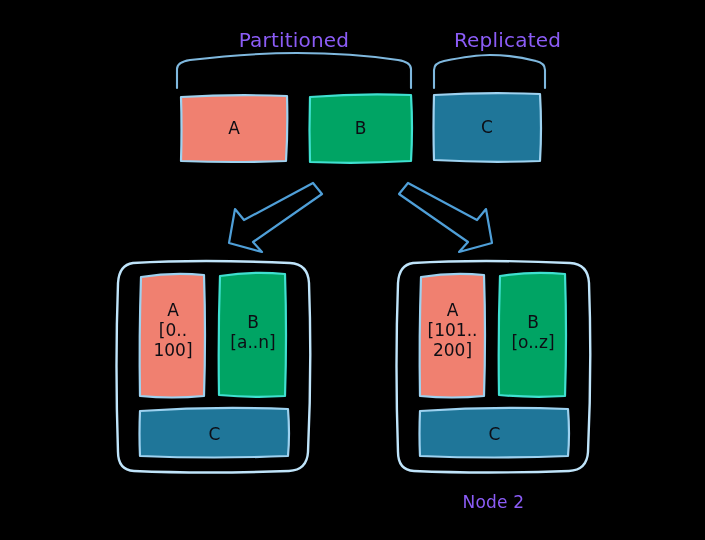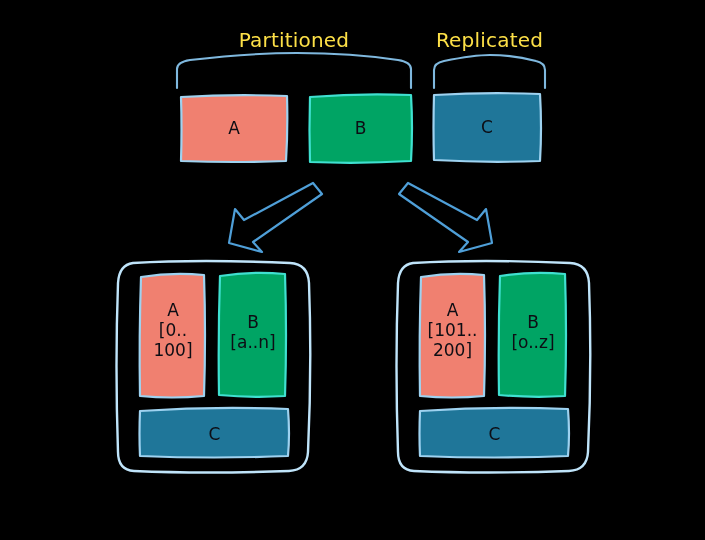--- a/index.html
+++ b/index.html
@@ -22,21 +22,21 @@
   }
   .svg-layer {
     position: absolute;
     left: 0; top: 0;
     width: 705px;
     height: 540px;
     pointer-events: none;
   }
   .lbl {
     position: absolute;
-    color: #fde047;
+    color: #8b5cf6;
     font-size: 19px;
     letter-spacing: 0.2px;
     white-space: nowrap;
     text-align: center;
   }
   .boxlabel {
     position: absolute;
     color: #0d0d14;
     font-size: 17px;
     line-height: 1.18;
@@ -103,34 +103,35 @@
     </g>
     <g>
       <path d="M500,276 Q498,335 499,395 Q532,398 565,396 Q567,335 565,274 Q532,271 500,276 Z" fill="#00A464" stroke="#3FE0D0" stroke-width="2.2" stroke-linejoin="round"></path>
     </g>
     <g>
       <path d="M420,411 Q419,434 420,456 Q494,459 568,456 Q570,434 568,409 Q494,406 420,411 Z" fill="#1F7699" stroke="#9ED2F0" stroke-width="2.2" stroke-linejoin="round"></path>
     </g>
   </svg>
 
   <div class="lbl grp-label" style="left:177px; top:28px; width:234px;">Partitioned</div>
-  <div class="lbl grp-label" style="left:434px; top:28px; width:111px;">Replicated</div>
+  <div class="lbl grp-label" style="left:452px; top:28px; width:111px;">Replicated</div>
 
   <div class="boxlabel" style="left:181px; top:118px; width:106px;">A</div>
   <div class="boxlabel" style="left:310px; top:118px; width:101px;">B</div>
   <div class="boxlabel" style="left:434px; top:117px; width:106px;">C</div>
 
   <div class="boxlabel" style="left:141px; top:300px; width:64px;">A
 [0..
 100]</div>
   <div class="boxlabel" style="left:220px; top:312px; width:66px;">B
 [a..n]</div>
   <div class="boxlabel" style="left:140px; top:424px; width:149px;">C</div>
 
   <div class="boxlabel" style="left:417px; top:300px; width:71px;">A
 [101..
 200]</div>
   <div class="boxlabel" style="left:500px; top:312px; width:66px;">B
 [o..z]</div>
   <div class="boxlabel" style="left:420px; top:424px; width:149px;">C</div>
 
+  <div class="lbl node-label" style="left:398px; top:492px; width:191px;">Node 2</div>
 
 </div>
 
 </body></html>

